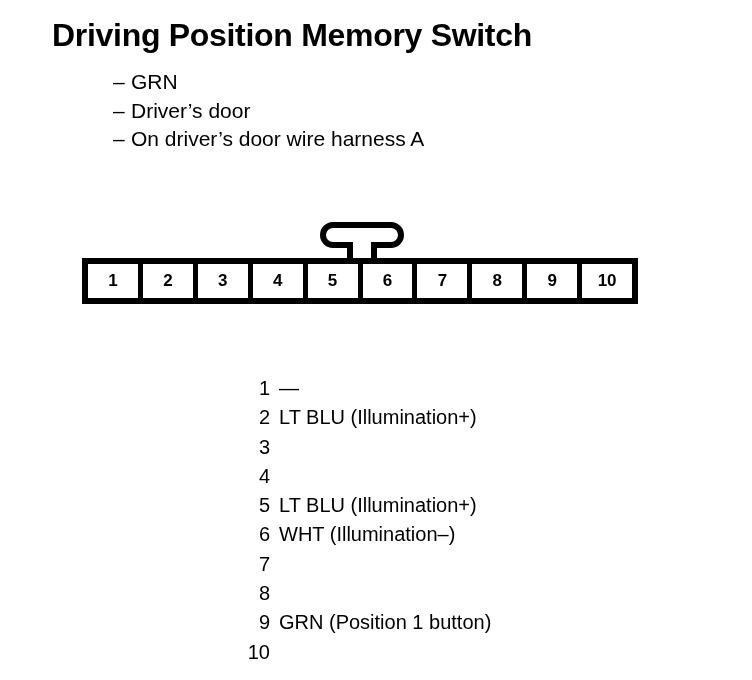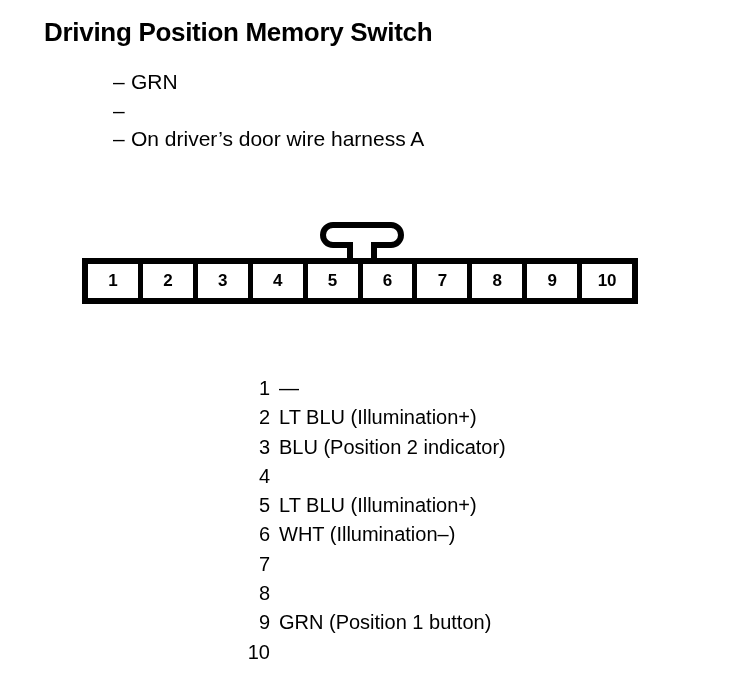--- a/index.html
+++ b/index.html
@@ -24,23 +24,23 @@
     display: flex;
     align-items: baseline;
     white-space: nowrap;
   }
   .title-number {
     font-size: 32px;
     font-weight: bold;
     letter-spacing: -0.3px;
   }
   .title-text {
-    font-size: 26px;
+    font-size: 32px;
     font-weight: bold;
-    margin-left: 16px;
+    margin-left: 24px;
     letter-spacing: -0.3px;
   }
 
   
   .bullets {
     position: absolute;
     left: 113px;
     top: 68px;
   }
   .bullet-item {
@@ -139,20 +139,21 @@
   <span class="title-text">Driving Position Memory Switch</span>
 </div>
 
 <div class="bullets">
   <div class="bullet-item">
     <span class="bullet-dash">–</span>
     <span>GRN</span>
   </div>
   <div class="bullet-item">
     <span class="bullet-dash">–</span>
+    <span>Driver’s door</span>
   </div>
   <div class="bullet-item">
     <span class="bullet-dash">–</span>
     <span>On driver’s door wire harness A</span>
   </div>
 </div>
 
 <div class="connector-wrap">
   <div class="tab-bar"></div>
   <div class="tab-stem"></div>
@@ -174,21 +175,20 @@
   <div class="legend-row">
     <span class="legend-num">1</span>
     <span class="legend-desc">—</span>
   </div>
   <div class="legend-row">
     <span class="legend-num">2</span>
     <span class="legend-desc">LT BLU (Illumination+)</span>
   </div>
   <div class="legend-row">
     <span class="legend-num">3</span>
-    <span class="legend-desc">BLU (Position 2 indicator)</span>
   </div>
   <div class="legend-row">
     <span class="legend-num">4</span>
   </div>
   <div class="legend-row">
     <span class="legend-num">5</span>
     <span class="legend-desc">LT BLU (Illumination+)</span>
   </div>
   <div class="legend-row">
     <span class="legend-num">6</span>

